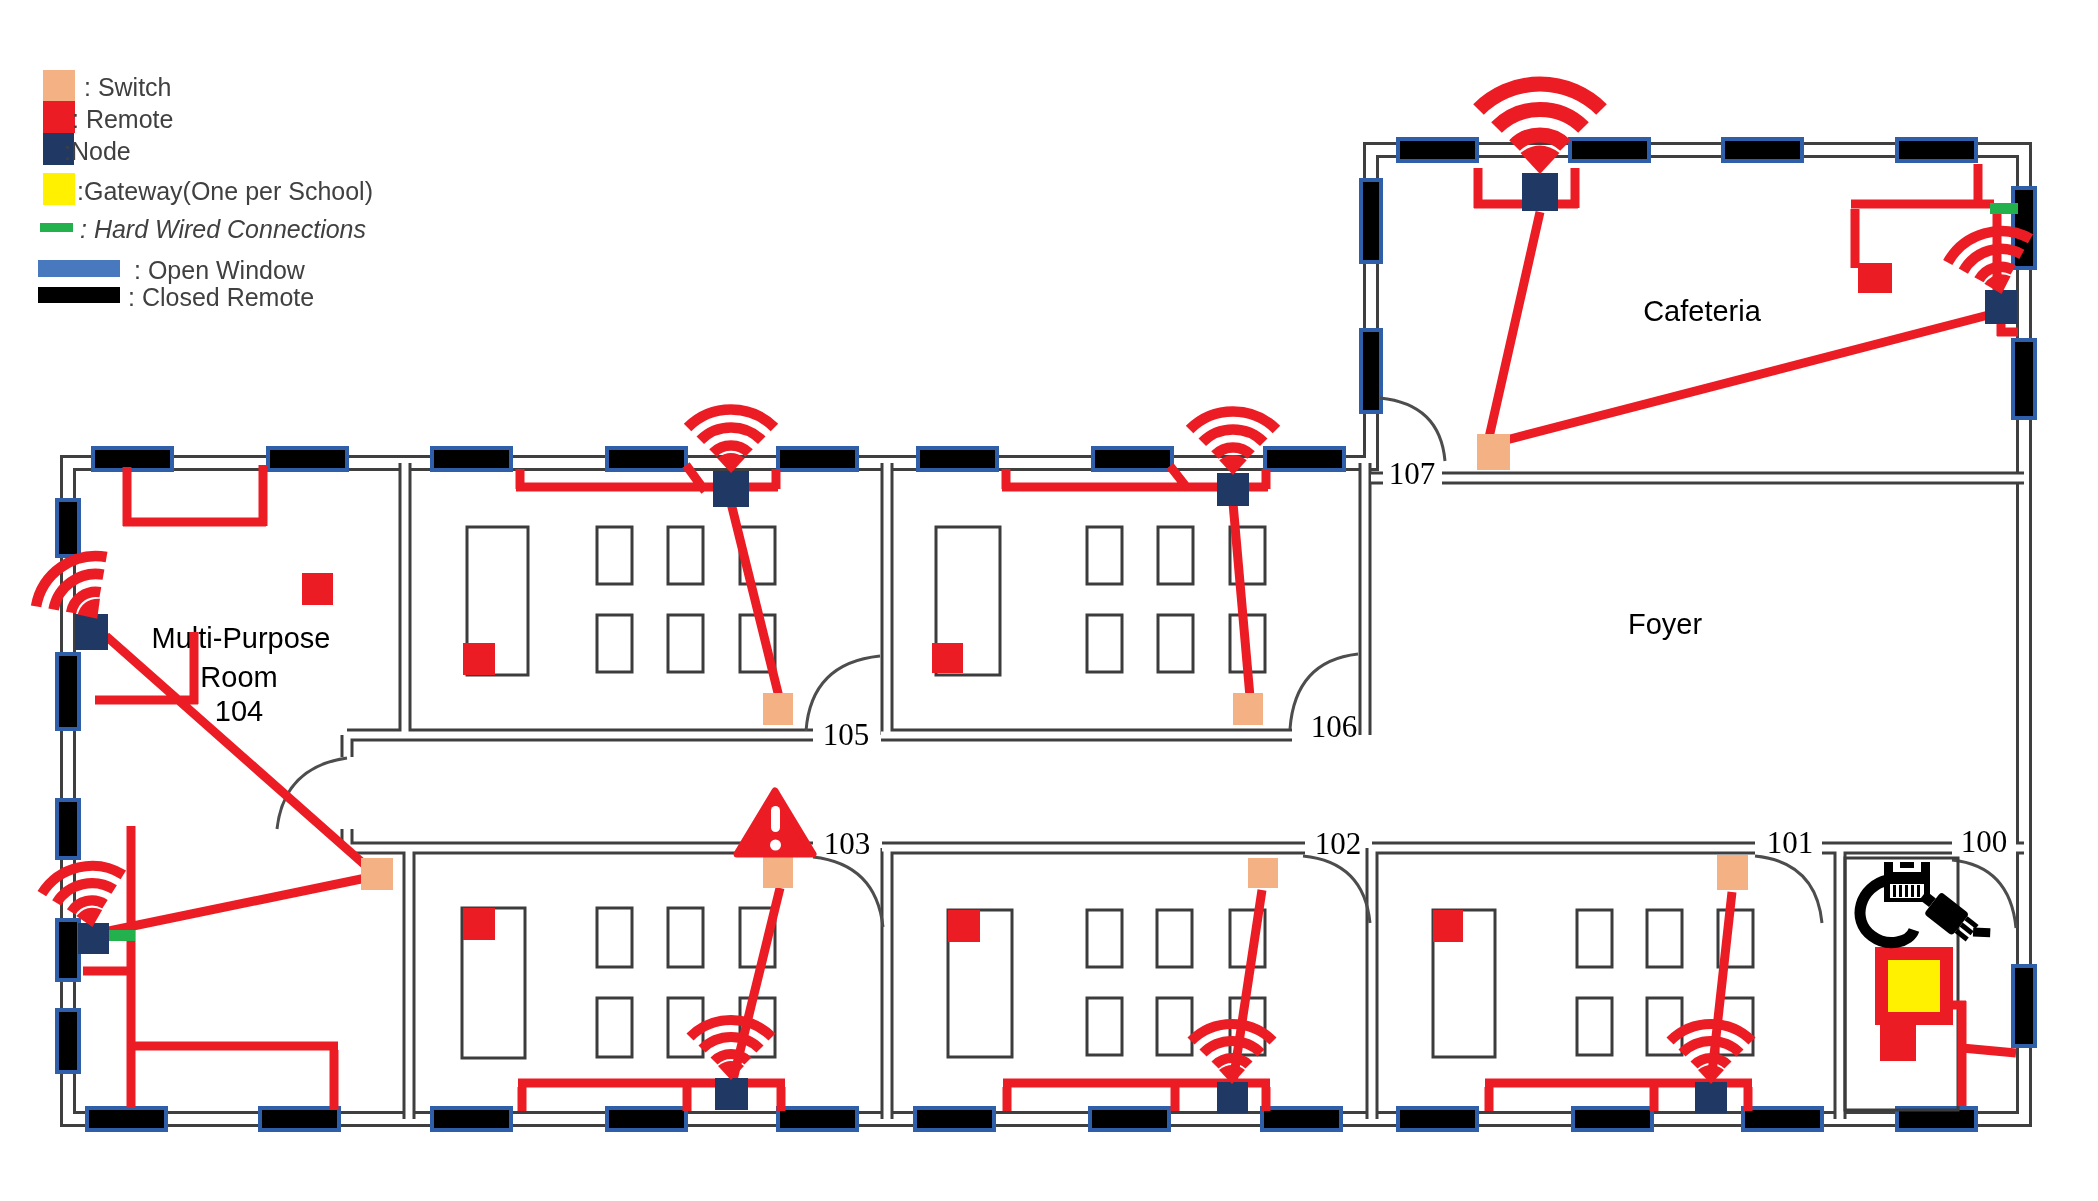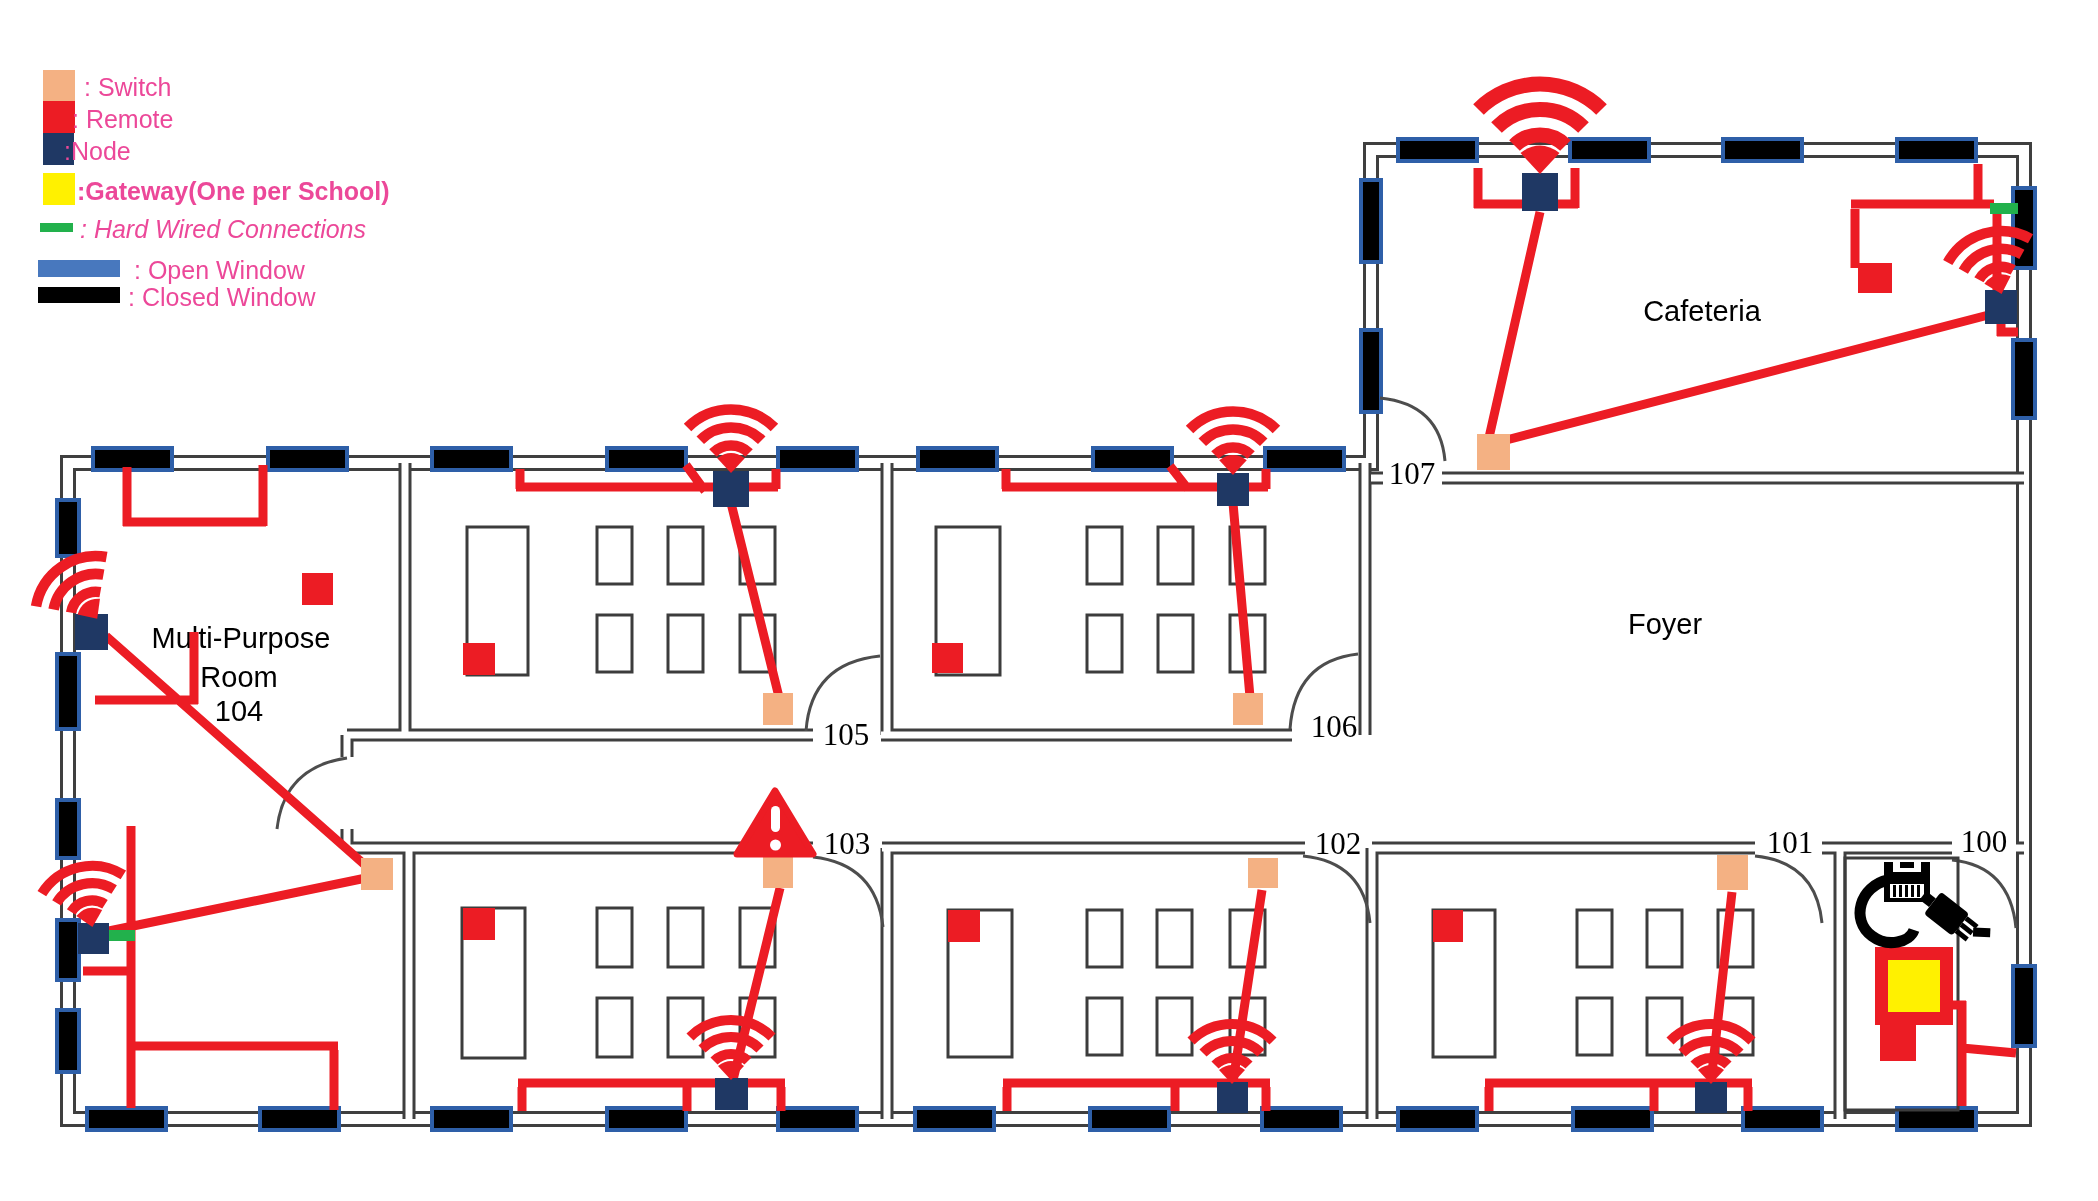--- a/index.html
+++ b/index.html
@@ -2,32 +2,32 @@
 <html><head>
 <meta charset="utf-8">
 <style>
   html,body{margin:0;padding:0;background:#fff;}
   #stage{position:relative;width:2098px;height:1201px;background:#fff;overflow:hidden;
          font-family:"Liberation Sans", sans-serif;}
   #plan{position:absolute;left:0;top:0;}
   
   #legend{position:absolute;left:0;top:0;width:520px;height:330px;}
   .sw{position:absolute;}
-  .lb{position:absolute;font-size:25px;color:#ec4899;white-space:nowrap;line-height:1.05;}
+  .lb{position:absolute;font-size:25px;color:#404040;white-space:nowrap;line-height:1.05;}
   #sw-switch   {left:43px;top:70px; width:32px;height:31px;}
   #sw-remote   {left:43px;top:101px;width:32px;height:32px;}
   #sw-node     {left:43px;top:133px;width:31px;height:32px;}
   #sw-gateway  {left:43px;top:173px;width:32px;height:32px;}
   #sw-hardwired{left:40px;top:223px;width:33px;height:9px;}
   #sw-open     {left:38px;top:260px;width:82px;height:17px;}
   #sw-closed   {left:38px;top:287px;width:82px;height:16px;}
   #lb-switch   {left:84px;top:74px;}
   #lb-remote   {left:72px;top:106px;}
   #lb-node     {left:64px;top:138px;}
-  #lb-gateway  {left:77px;top:178px;font-weight:bold;}
+  #lb-gateway  {left:77px;top:178px;}
   #lb-hardwired{left:80px;top:216px;font-style:italic;}
   #lb-open     {left:134px;top:257px;}
   #lb-closed   {left:128px;top:284px;}
   
   text{fill:#000;}
   .roomnum{font-family:"Liberation Serif", serif;font-size:31px;}
   .roomname{font-family:"Liberation Sans", sans-serif;font-size:29px;}
 </style>
 </head>
 <body>
@@ -286,16 +286,16 @@
   <span class="lb" id="lb-remote">: Remote</span>
   <span class="sw" id="sw-node" style="background: rgb(31, 56, 100);"></span>
   <span class="lb" id="lb-node">:Node</span>
   <span class="sw" id="sw-gateway" style="background: rgb(255, 241, 0);"></span>
   <span class="lb" id="lb-gateway">:Gateway(One per School)</span>
   <span class="sw" id="sw-hardwired" style="background: rgb(34, 177, 76);"></span>
   <span class="lb" id="lb-hardwired">: Hard Wired Connections</span>
   <span class="sw" id="sw-open" style="background: rgb(72, 120, 190);"></span>
   <span class="lb" id="lb-open">: Open Window</span>
   <span class="sw" id="sw-closed" style="background: rgb(0, 0, 0);"></span>
-  <span class="lb" id="lb-closed">: Closed Window</span>
+  <span class="lb" id="lb-closed">: Closed Remote</span>
 </div>
 
 </div>
 
 </body></html>

